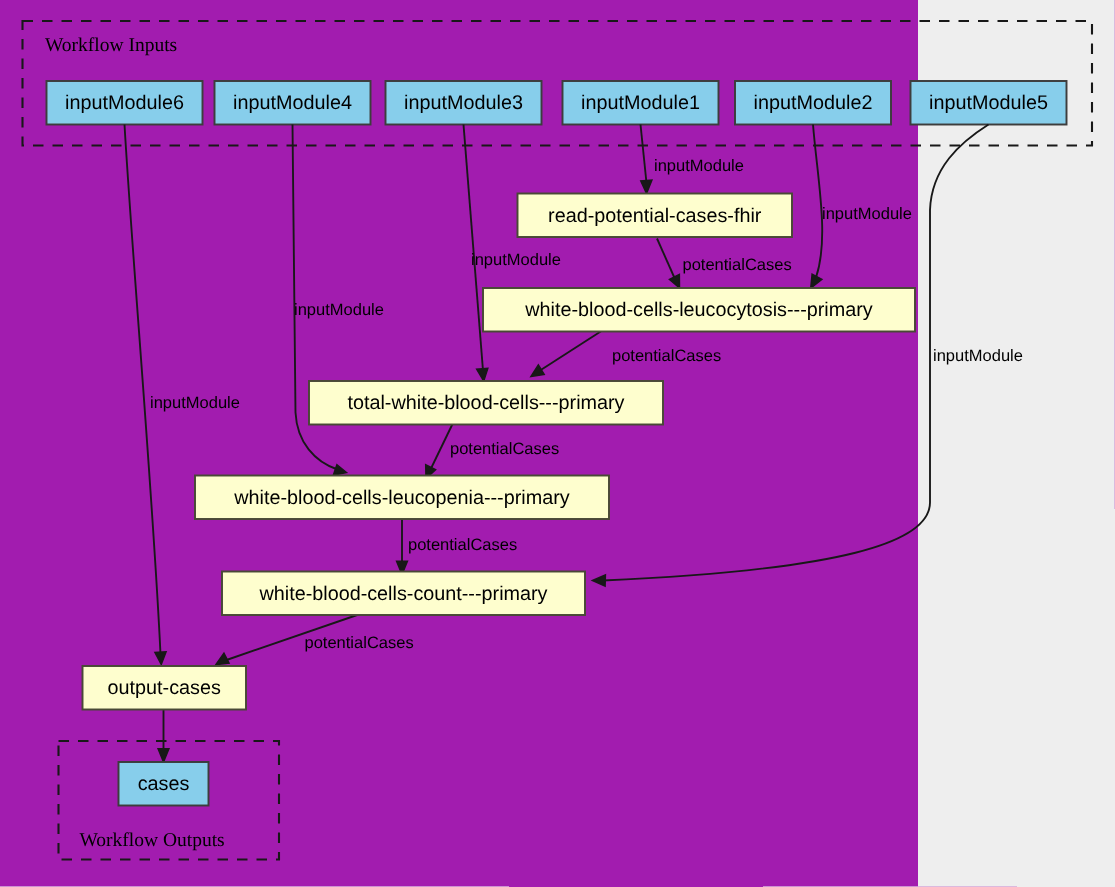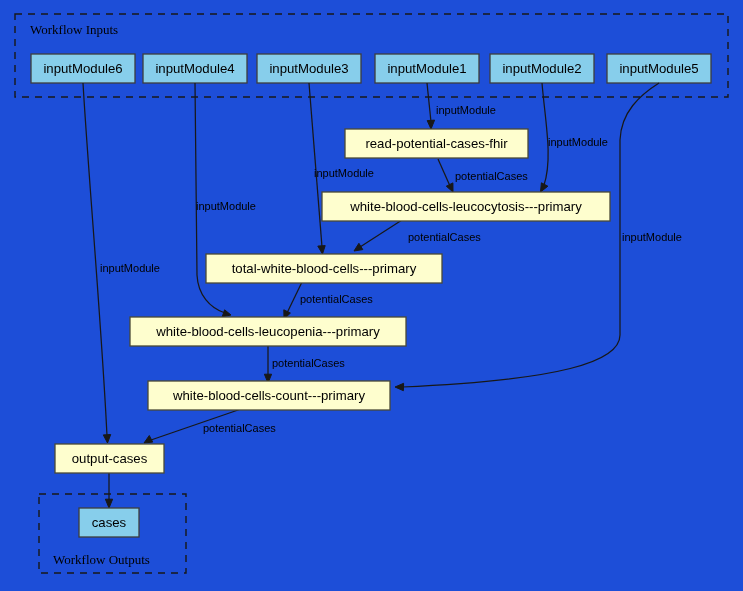--- a/index.html
+++ b/index.html
@@ -8,23 +8,23 @@
     background: #eeeeee;
   }
   body {
     width: 743px;
     height: 591px;
     font-family: "Liberation Sans", sans-serif;
     overflow: hidden;
   }
   #diagram-root {
     position: relative;
-    width: 743px;
+    width: 612px;
     height: 591px;
-    background: #1d4ed8;
+    background: #a21caf;
   }
   svg#graph {
     position: absolute;
     top: 0;
     left: 0;
     width: 743px;
     height: 591px;
     display: block;
   }
   .group-frame {

